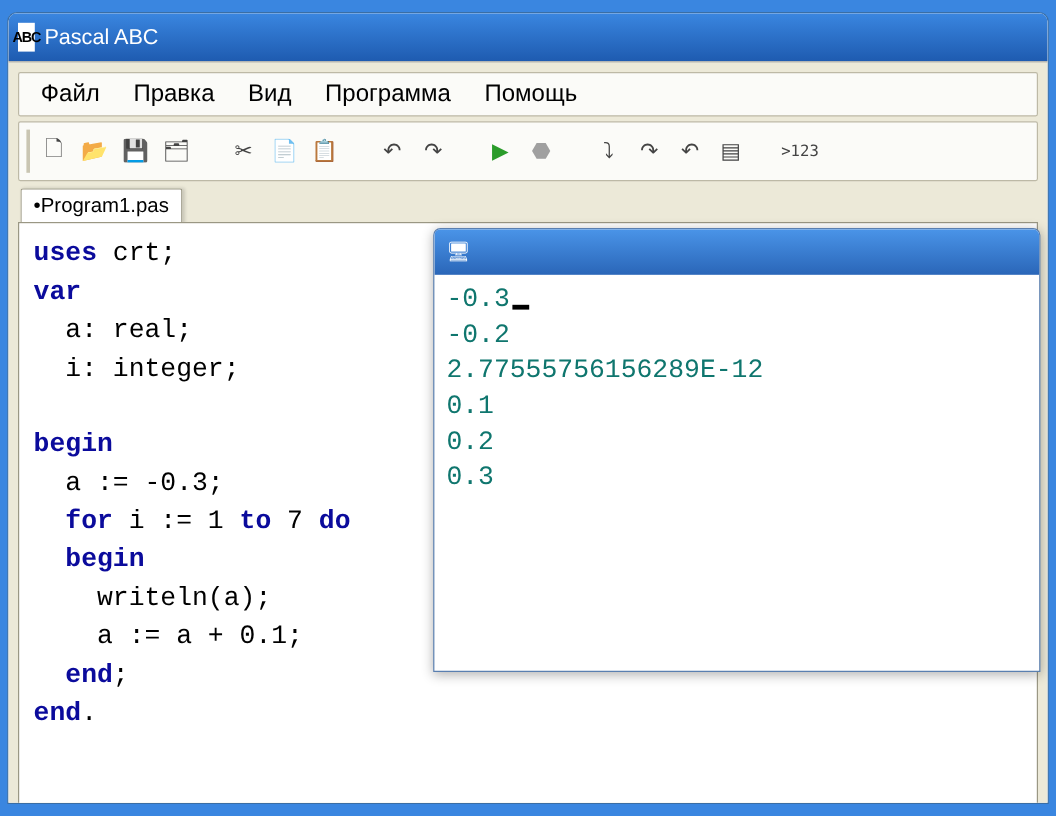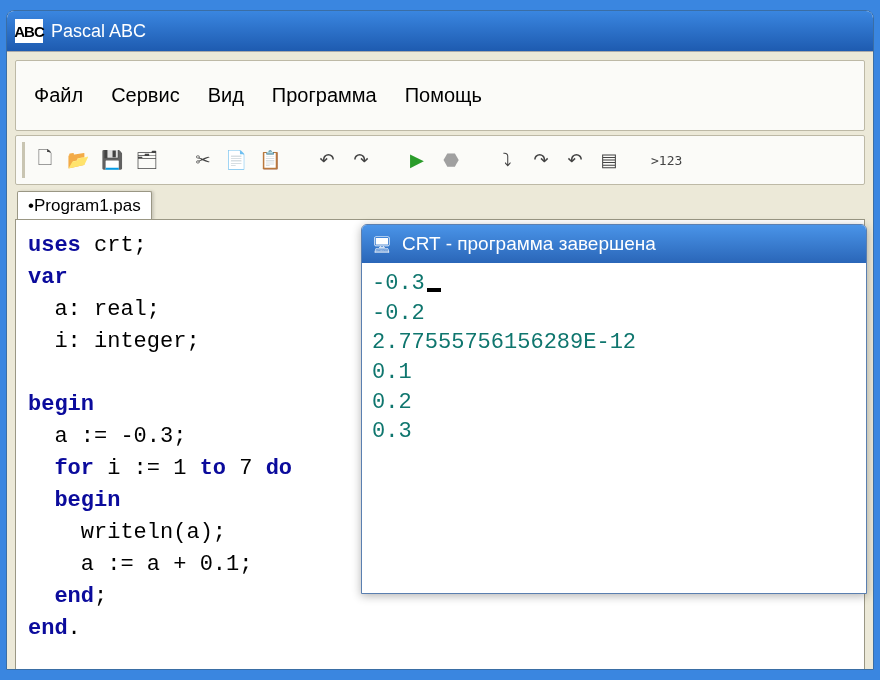--- a/index.html
+++ b/index.html
@@ -23,42 +23,42 @@
   .titlebar {
     height: 40px;
     background: linear-gradient(to bottom, #3a86e0 0%, #1e5bb0 100%);
     display: flex;
     align-items: center;
     padding: 0 8px;
     color: #fff;
     font-size: 18px;
   }
   .titlebar .app-icon {
-    width: 28px; height: 24px;
+    width: 14px; height: 24px;
     background: #fff;
     margin-right: 8px;
     display: flex; align-items: center; justify-content: center;
-    font-size: 15px;
+    font-size: 12px;
     font-weight: bold;
     color: #000;
     letter-spacing: -1px;
   }
   .inner {
     background: #ece9d8;
     padding: 8px;
     border-top: 1px solid #aaa;
   }
   .panel {
     background: #fbfbf8;
     border: 1px solid #bdb9a6;
     border-radius: 2px;
   }
   .menubar {
     display: flex;
-    padding: 19px 4px;
+    padding: 2px 4px;
     font-size: 20px;
     gap: 0;
   }
   .menubar span { padding: 4px 14px; }
   .toolbar-wrap {
     padding: 6px;
   }
   .toolbar {
     display: flex;
     align-items: center;
@@ -152,21 +152,21 @@
 <body>
 
 <div class="outer-window">
   <div class="titlebar">
     <div class="app-icon">ABC</div>
     <span>Pascal ABC</span>
   </div>
   <div class="inner">
     <div class="panel menubar" id="menubar">
         <span>Файл</span>
-        <span>Сервис</span>
+        <span>Правка</span>
         <span>Вид</span>
         <span>Программа</span>
         <span>Помощь</span>
       </div>
     <div class="panel toolbar-wrap" style="margin-top:4px;">
       <div class="toolbar" id="toolbar">
           <div class="tb-btn">🗋</div>
           <div class="tb-btn">📂</div>
           <div class="tb-btn">💾</div>
           <div class="tb-btn">🗂</div>
@@ -192,21 +192,20 @@
     <div style="margin-top:4px;">
       <div class="tabbar">
         <div class="tab">•Program1.pas</div>
       </div>
       <div class="editor-area">
         <div class="code" id="code"><div><span class="kw">uses</span><span class="plain"> crt;</span></div><div><span class="kw">var</span></div><div><span class="plain">  a: real;</span></div><div><span class="plain">  i: integer;</span></div><div>&nbsp;</div><div><span class="kw">begin</span></div><div><span class="plain">  a := -0.3;</span></div><div><span class="plain">  </span><span class="kw">for</span><span class="plain"> i := 1 </span><span class="kw">to</span><span class="plain"> 7 </span><span class="kw">do</span></div><div><span class="plain">  </span><span class="kw">begin</span></div><div><span class="plain">    writeln(a);</span></div><div><span class="plain">    a := a + 0.1;</span></div><div><span class="plain">  </span><span class="kw">end</span><span class="plain">;</span></div><div><span class="kw">end</span><span class="plain">.</span></div></div>
 
         <div class="crt-window">
           <div class="crt-titlebar">
             <div class="crt-icon">🖥</div>
-            <span>CRT - программа завершена</span>
           </div>
           <div class="crt-body" id="crt-body"><div>-0.3<span class="cursor"></span></div><div>-0.2</div><div>2.77555756156289E-12</div><div>0.1</div><div>0.2</div><div>0.3</div></div>
         </div>
 
       </div>
     </div>
   </div>
 </div>
 
 </body></html>

